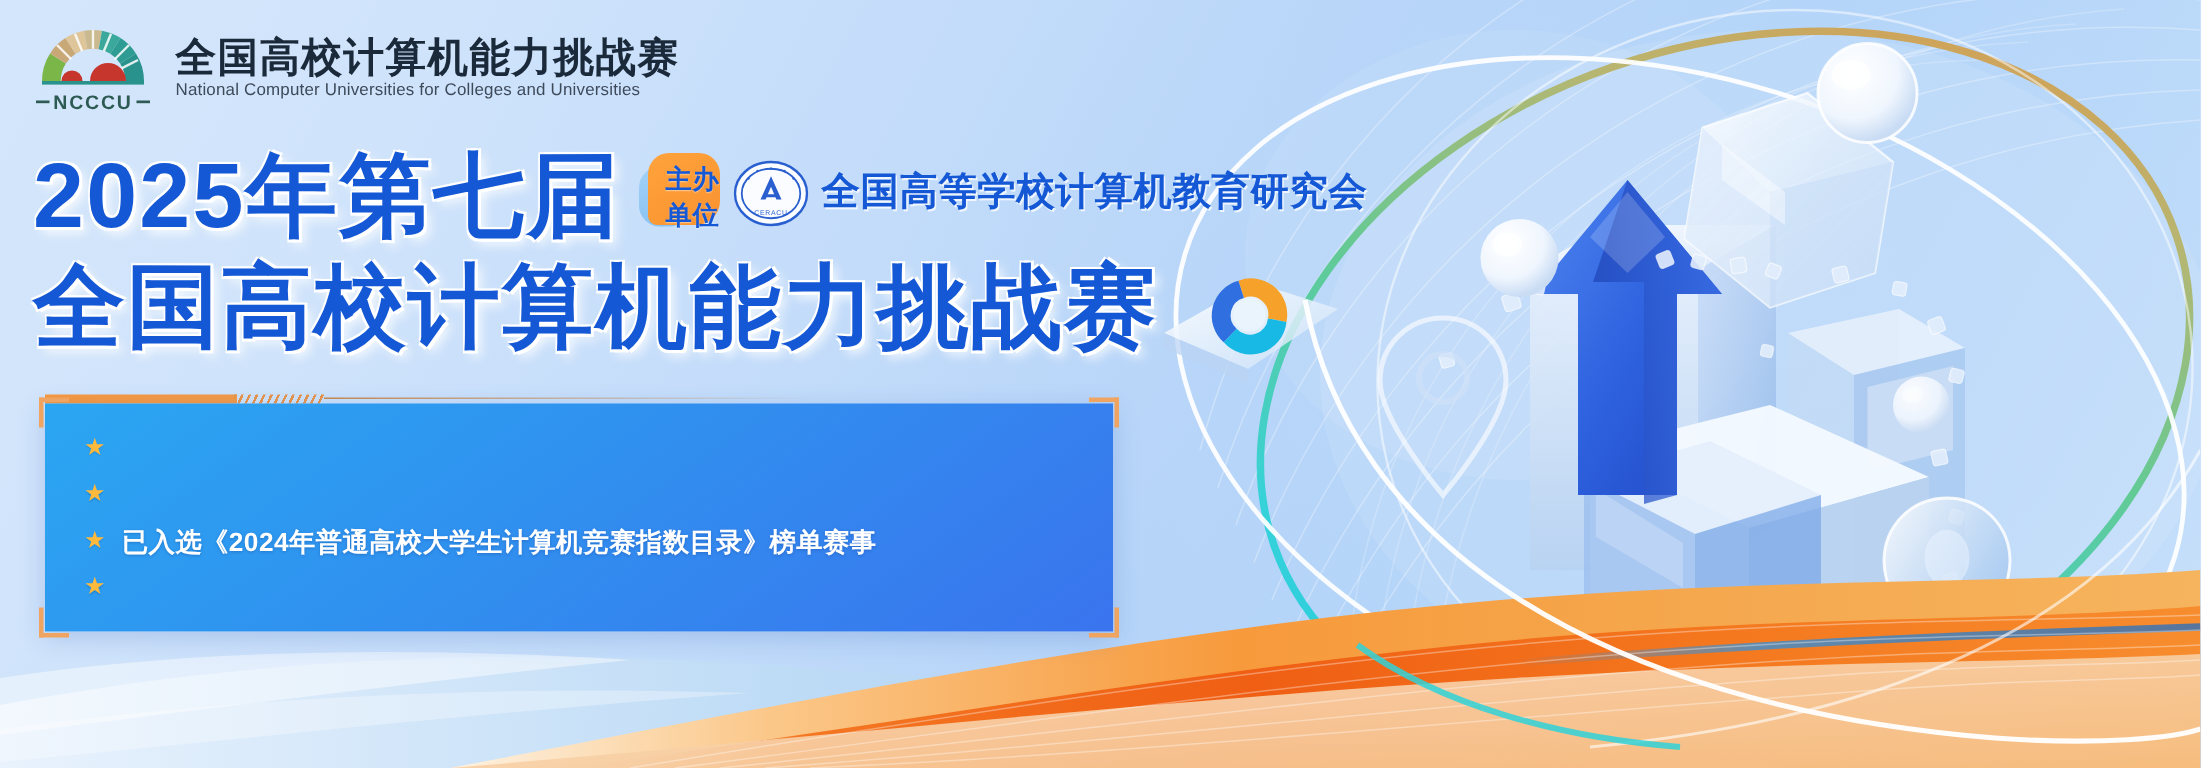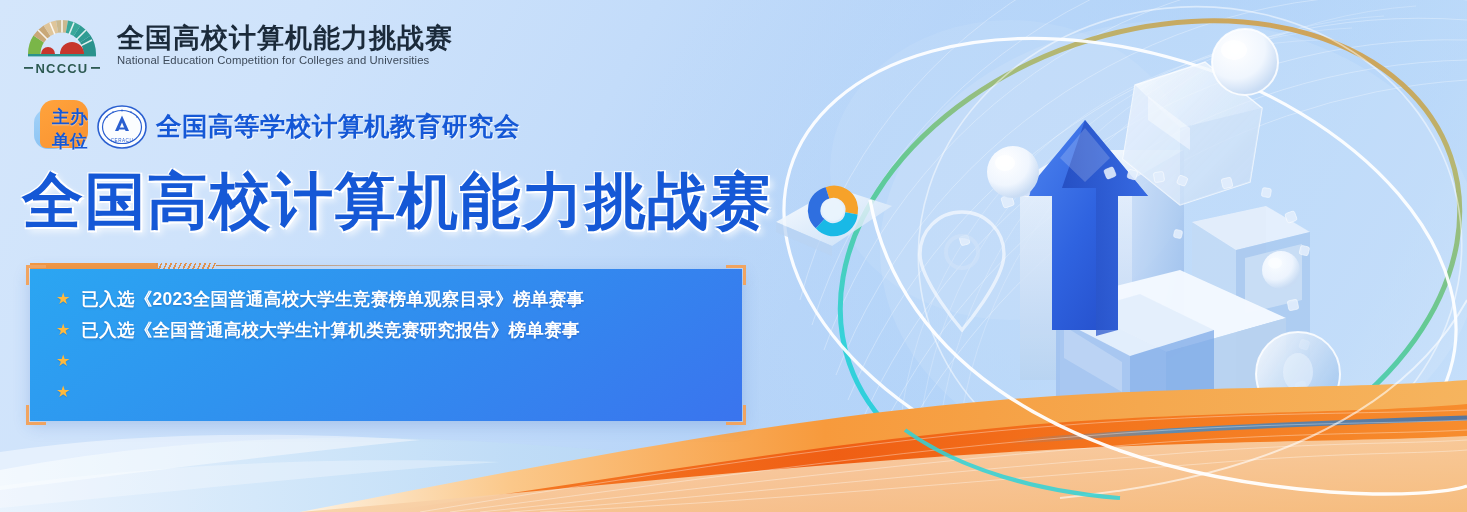--- a/index.html
+++ b/index.html
@@ -395,27 +395,28 @@
         </g>
         <g fill="#2d5a52">
           <rect x="6" y="55" width="9" height="1.8"></rect>
           <rect x="73" y="55" width="9" height="1.8"></rect>
         </g>
         <text x="44" y="60.5" font-family="'Liberation Sans',sans-serif" font-size="13" font-weight="bold" fill="#2d5a52" text-anchor="middle" letter-spacing="1.2">NCCCU</text>
       </svg>
     </div>
     <div id="header-texts">
       <div id="header-cn">全国高校计算机能力挑战赛</div>
-      <div id="header-en">National Education Competition for Colleges and Universities</div>
+      <div id="header-en">National Computer Universities for Colleges and Universities</div>
     </div>
   </div>
 
   <div id="title-block">
 
     <div id="title-line-1">
+      <div class="title-line">2025年第七届</div>
 
       <div id="organizer">
 
         <div id="host-badge">
           <div class="blob2"></div>
           <div class="blob"></div>
           <div class="ht l1">主办</div>
           <div class="ht l2">单位</div>
         </div>
 
@@ -456,28 +457,27 @@
 
     <div id="panel">
       <span class="corner tl"></span>
       <span class="corner tr"></span>
       <span class="corner bl"></span>
       <span class="corner br"></span>
 
       <div id="panel-list">
         <div class="panel-item">
           <span class="star">★</span>
-          <span class="item-text">已入选《2023全国普通高校大学生竞赛榜单观察目录》榜单赛事</span>
         </div>
         <div class="panel-item">
           <span class="star">★</span>
-          <span class="item-text">已入选《全国普通高校大学生计算机类竞赛研究报告》榜单赛事</span>
         </div>
         <div class="panel-item">
           <span class="star">★</span>
+          <span class="item-text">已入选《2024年普通高校大学生计算机竞赛指数目录》榜单赛事</span>
         </div>
         <div class="panel-item">
           <span class="star">★</span>
         </div>
       </div>
     </div>
   </div>
 
 </div>
 

